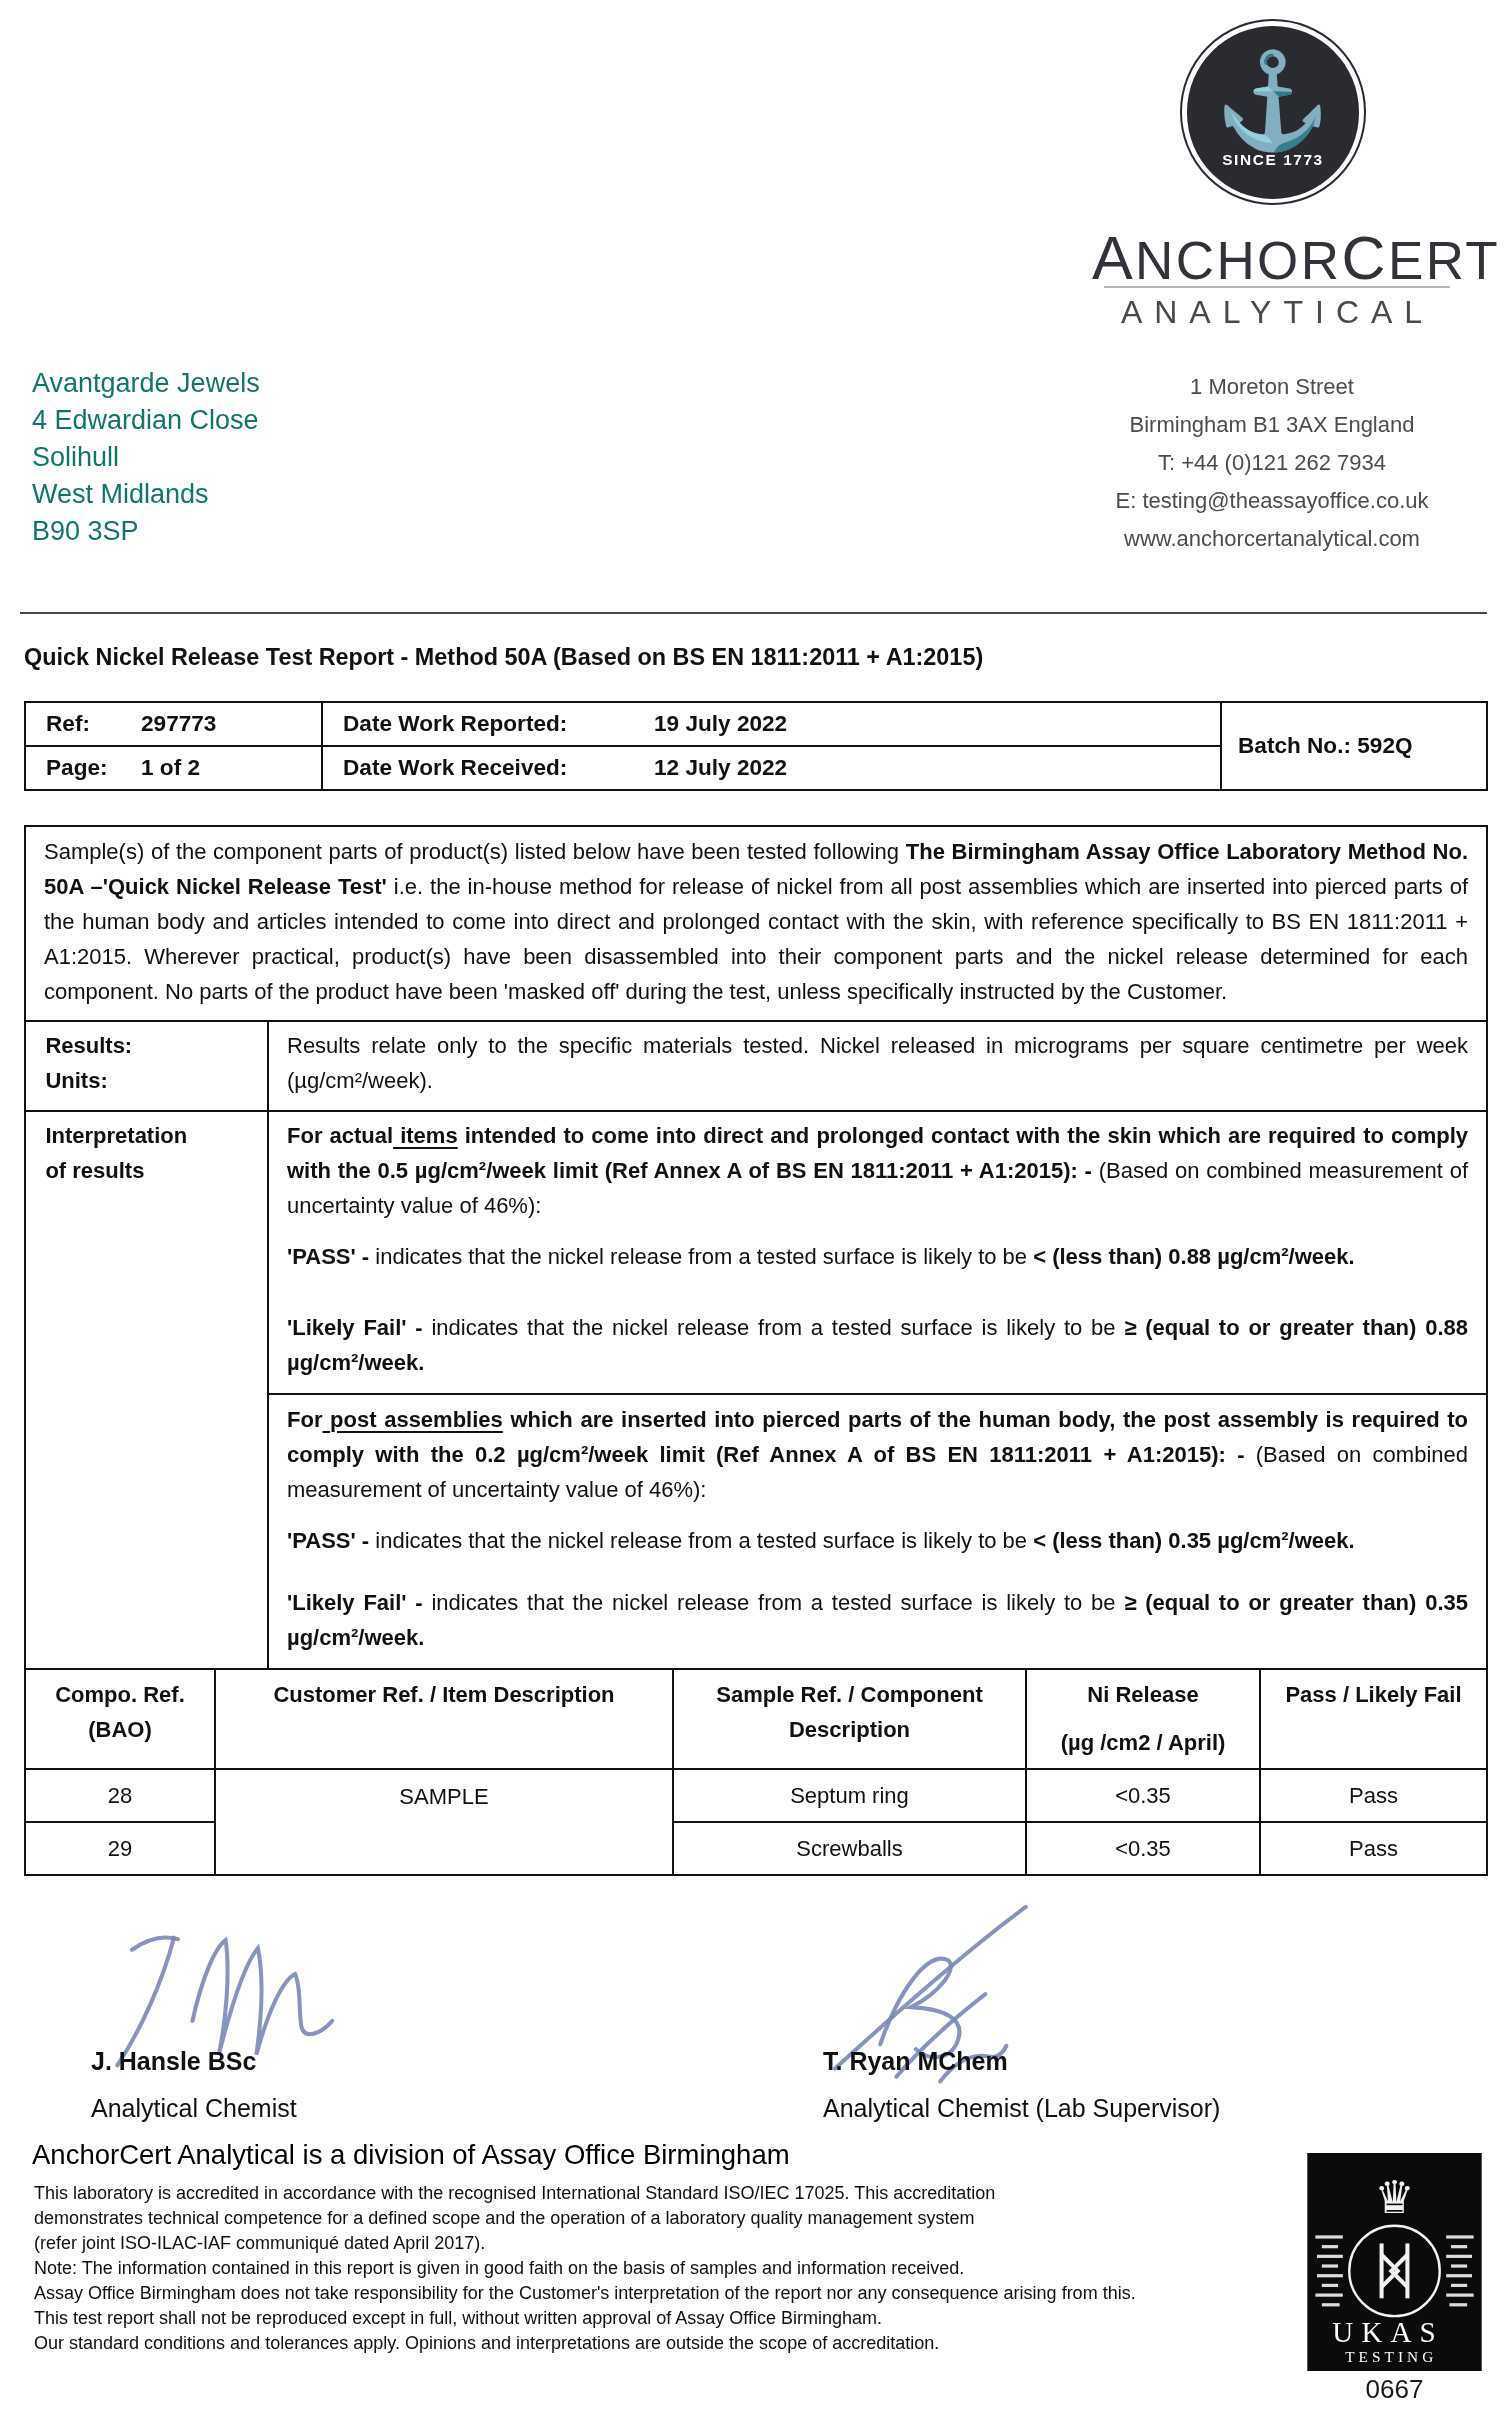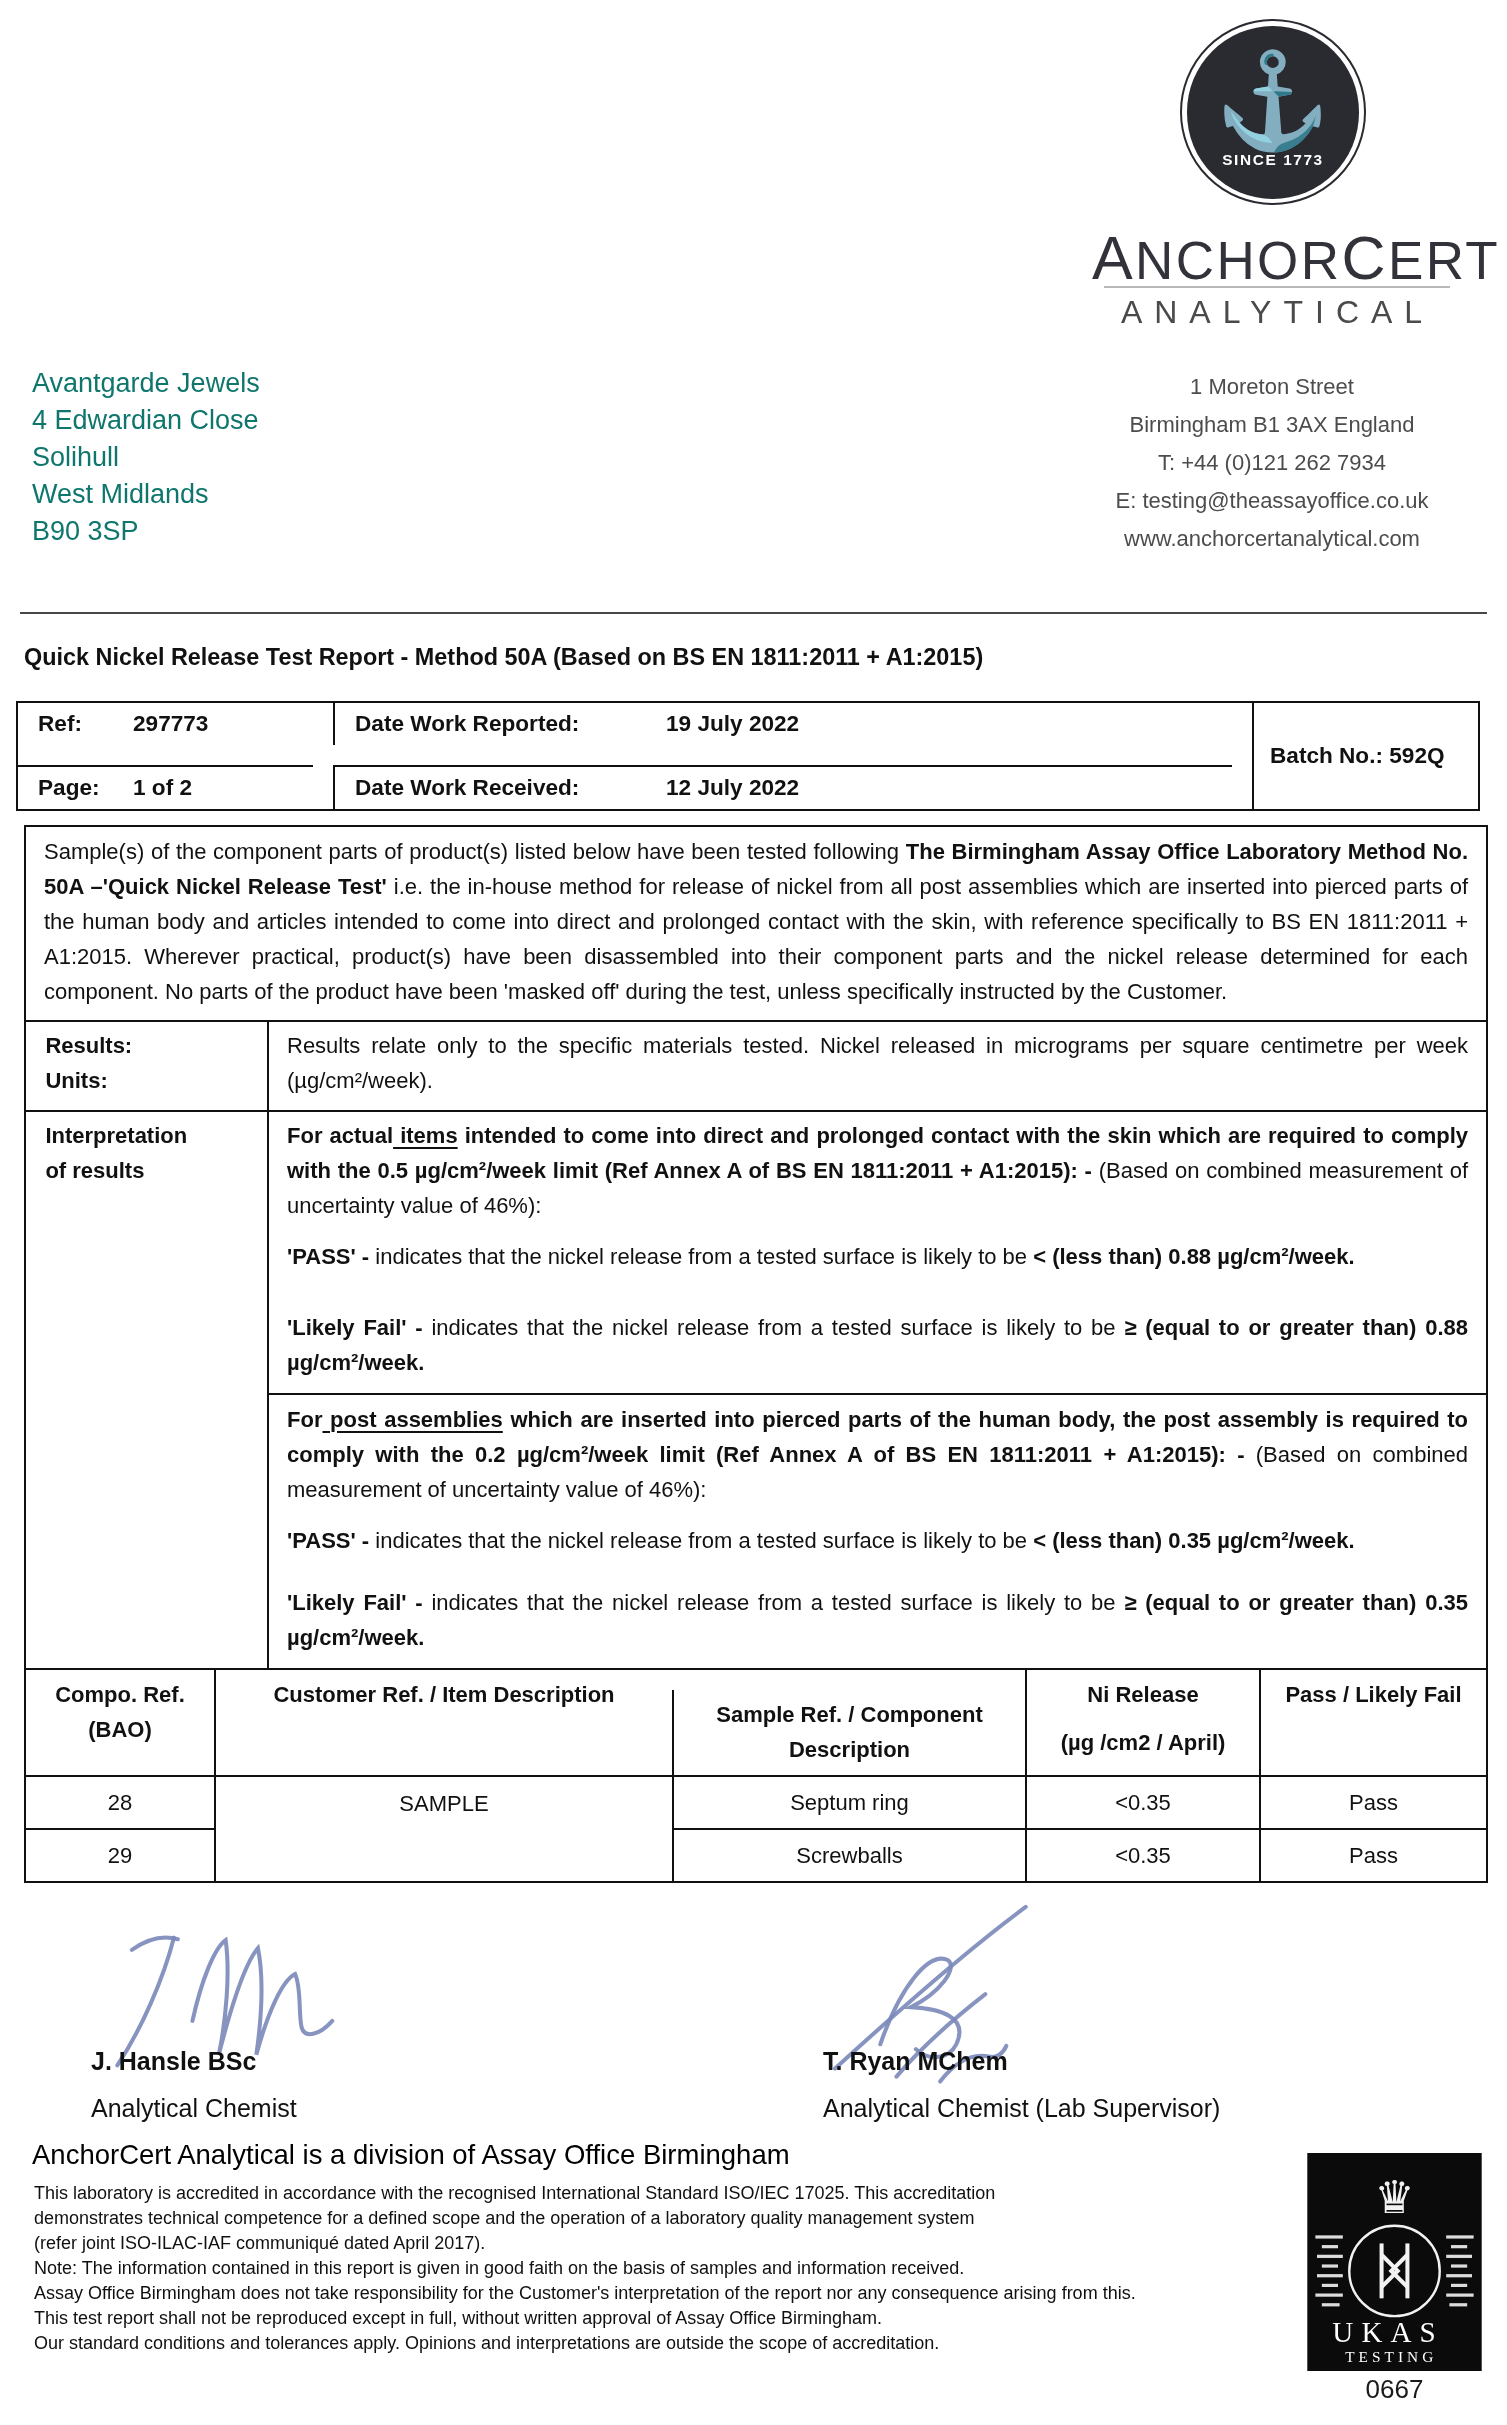--- a/index.html
+++ b/index.html
@@ -25,22 +25,22 @@
   
   .cust-addr { position:absolute; left:32px; top:365px; font-size:27px; line-height:37px; color:#0f766e; }
   .lab-addr { position:absolute; left:1106px; top:368px; width:332px; text-align:center;
     font-size:22px; line-height:38px; color:#4c4c4c; }
 
   .head-rule { position:absolute; left:20px; top:612px; width:1467px; height:1.6px; background:#474747; }
 
   .title { position:absolute; left:24px; top:644px; font-size:23.4px; font-weight:700; }
 
   
-  .ref-table { position:absolute; left:16px; top:701px; width:1464px; border:2.4px solid #111;
-    display:grid; grid-template-columns:295px 899px 1fr; font-size:22.6px; font-weight:700;gap:20px; }
+  .ref-table { position:absolute; left:24px; top:701px; width:1464px; border:2.4px solid #111;
+    display:grid; grid-template-columns:295px 899px 1fr; font-size:22.6px; font-weight:700; }
   .ref-table .rc { padding:8px 0 8px 20px; display:flex; align-items:center; }
   .ref-table .c2 { border-left:2.4px solid #111; }
   .ref-table .r2 { border-top:2.4px solid #111; }
   .ref-table .lab1 { width:95px; }
   .ref-table .lab2 { width:311px; }
   .batch-cell { grid-column:3; grid-row:1 / 3; border-left:2.4px solid #111;
     display:flex; align-items:center; padding-left:16px; }
 
   
   .doc-table { position:absolute; left:24px; top:825px; width:1464px; border:2.4px solid #111;
@@ -171,21 +171,21 @@
 
       </div>
     </div>
 
     <div class="comp-table">
       <div class="ccell hcell" style="grid-row:1; grid-column:1;">
         <div>Compo. Ref.</div>
         <div>(BAO)</div>
       </div>
       <div class="ccell hcell cleft" style="grid-row:1; grid-column:2;">Customer Ref. / Item Description</div>
-      <div class="ccell hcell cleft" style="grid-row:1; grid-column:3;margin-top:20px;">
+      <div class="ccell hcell cleft" style="grid-row:1; grid-column:3;">
         <div>Sample Ref. / Component</div>
         <div>Description</div>
       </div>
       <div class="ccell hcell cleft" style="grid-row:1; grid-column:4;">
         <div>Ni Release</div>
         <div class="ni-head-gap">(µg /cm2 / April)</div>
       </div>
       <div class="ccell hcell cleft" style="grid-row:1; grid-column:5;">Pass / Likely Fail</div>
 
       <div class="ccell ctop" style="grid-row:2; grid-column:1;">28</div>

